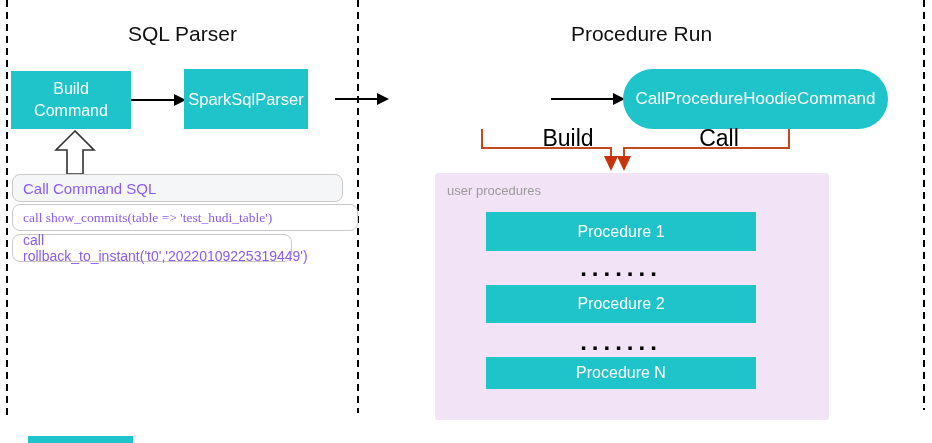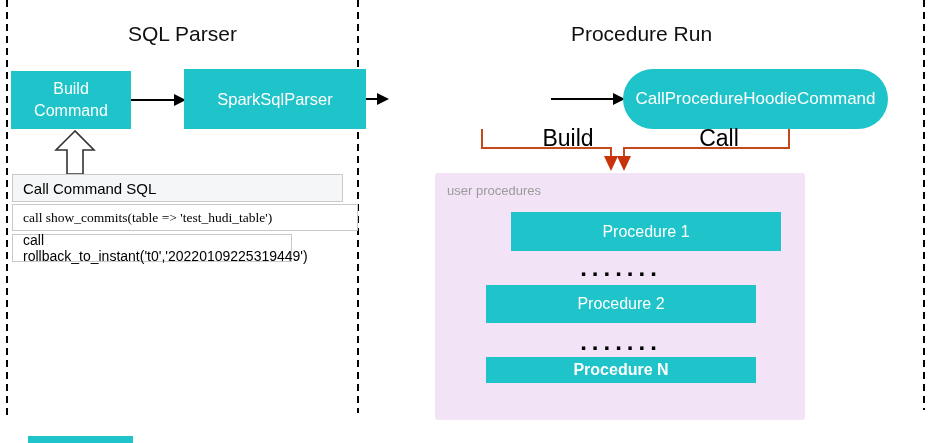--- a/index.html
+++ b/index.html
@@ -6,45 +6,45 @@
   #canvas{
     position:relative;width:932px;height:443px;background:#ffffff;overflow:hidden;
     font-family:"Liberation Sans", sans-serif;color:#111;
   }
   .sec-title{position:absolute;top:6px;font-size:21px;color:#111;text-align:center;margin-top:16px;}
   .node{
     position:absolute;background:#1ec4c9;color:#ffffff;
     display:flex;align-items:center;justify-content:center;text-align:center;
   }
   .n-call{left:11px;top:71px;width:120px;height:58px;font-size:16px;line-height:1.35;padding:0 8px;box-sizing:border-box;}
-  .n-spark{left:184px;top:69px;width:182px;height:60px;font-size:16.5px;}
+  .n-spark{left:184px;top:69px;width:124px;height:60px;font-size:16.5px;}
   .n-hoodie{left:387px;top:69px;width:164px;height:60px;font-size:16.5px;}
   .n-cphc{left:623px;top:69px;width:265px;height:60px;font-size:17px;white-space:nowrap;border-radius:30px;}
   .edge-label{position:absolute;top:129px;width:96px;height:18px;line-height:18px;font-size:23px;text-align:center;color:#000;}
   .lbl-build{left:520px;}
   .lbl-call{left:671px;}
   .sql-box{
-    position:absolute;left:12px;background:#ffffff;border:1px solid #c9c9c9;border-radius:0;
-    box-sizing:border-box;display:flex;align-items:center;padding-left:10px;color:#000000;
+    position:absolute;left:12px;background:#ffffff;border:1px solid #c9c9c9;border-radius:8px;
+    box-sizing:border-box;display:flex;align-items:center;padding-left:10px;color:#8b5cf6;
   }
   .sql-header{top:174px;width:331px;height:28px;background:#f5f6f7;font-size:15px;}
   .sql-row1{top:204px;width:346px;height:27px;font-size:13.5px;font-family:Liberation Serif, serif;}
   .sql-row2{top:234px;width:280px;height:28px;font-size:14px;}
   .user-procs{
     position:absolute;left:435px;top:173px;width:370px;height:247px;
-    background:#f2e3f7;border-radius:3px;
+    background:#f2e3f7;border-radius:3px;padding-left:24px;
   }
   .user-procs-label{position:absolute;left:12px;top:10px;font-size:13px;color:#9b9b9b;}
   .proc{
     position:absolute;left:51px;width:270px;background:#1ec4c9;color:#fff;font-size:16px;
     display:flex;align-items:center;justify-content:center;text-align:center;
   }
-  .proc-1{top:39px;height:39px;margin-left:25px;}
+  .proc-1{top:39px;height:39px;}
   .proc-2{top:112px;height:38px;}
-  .proc-n{top:184px;height:26px;font-weight:bold;}
+  .proc-n{top:184px;height:32px;}
   .dots{
     position:absolute;left:51px;width:270px;text-align:center;color:#000;
     font-weight:bold;font-size:24px;letter-spacing:5px;line-height:22px;height:22px;overflow:hidden;
   }
   .dots-1{top:84px;}
   .dots-2{top:158px;}
   .clipped-node{position:absolute;left:28px;top:436px;width:105px;height:7px;background:#1ec4c9;}
   svg{position:absolute;left:0;top:0;}
 </style>
 </head>

